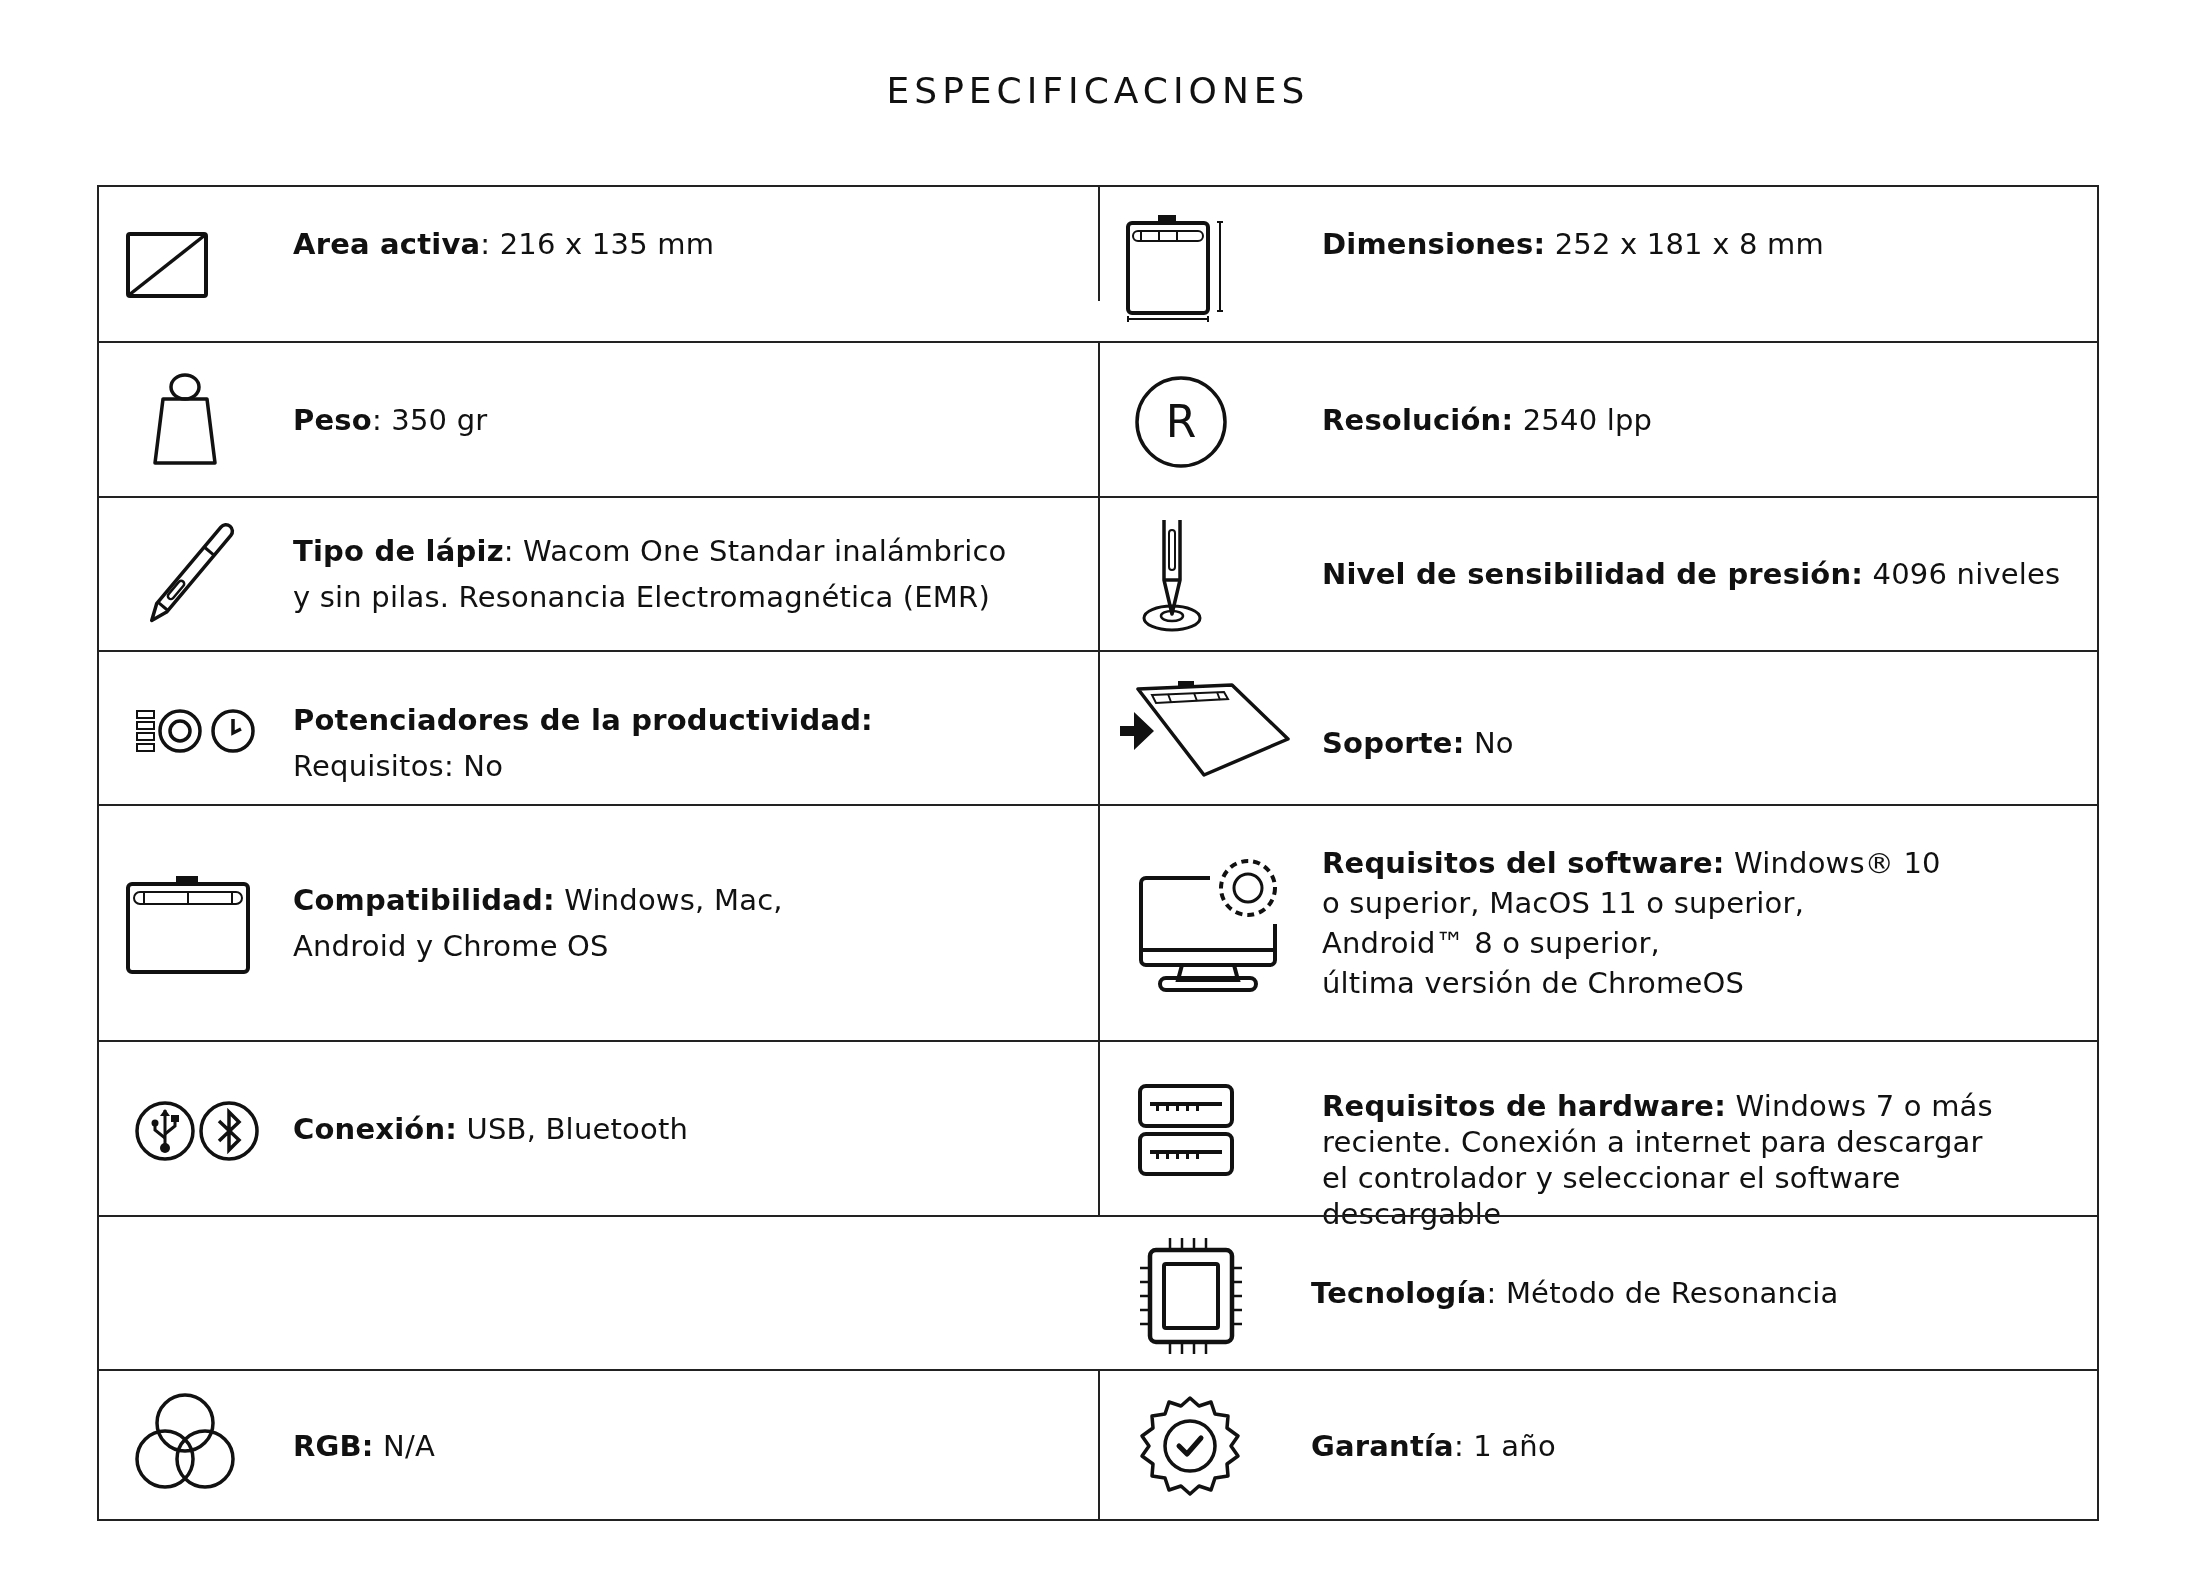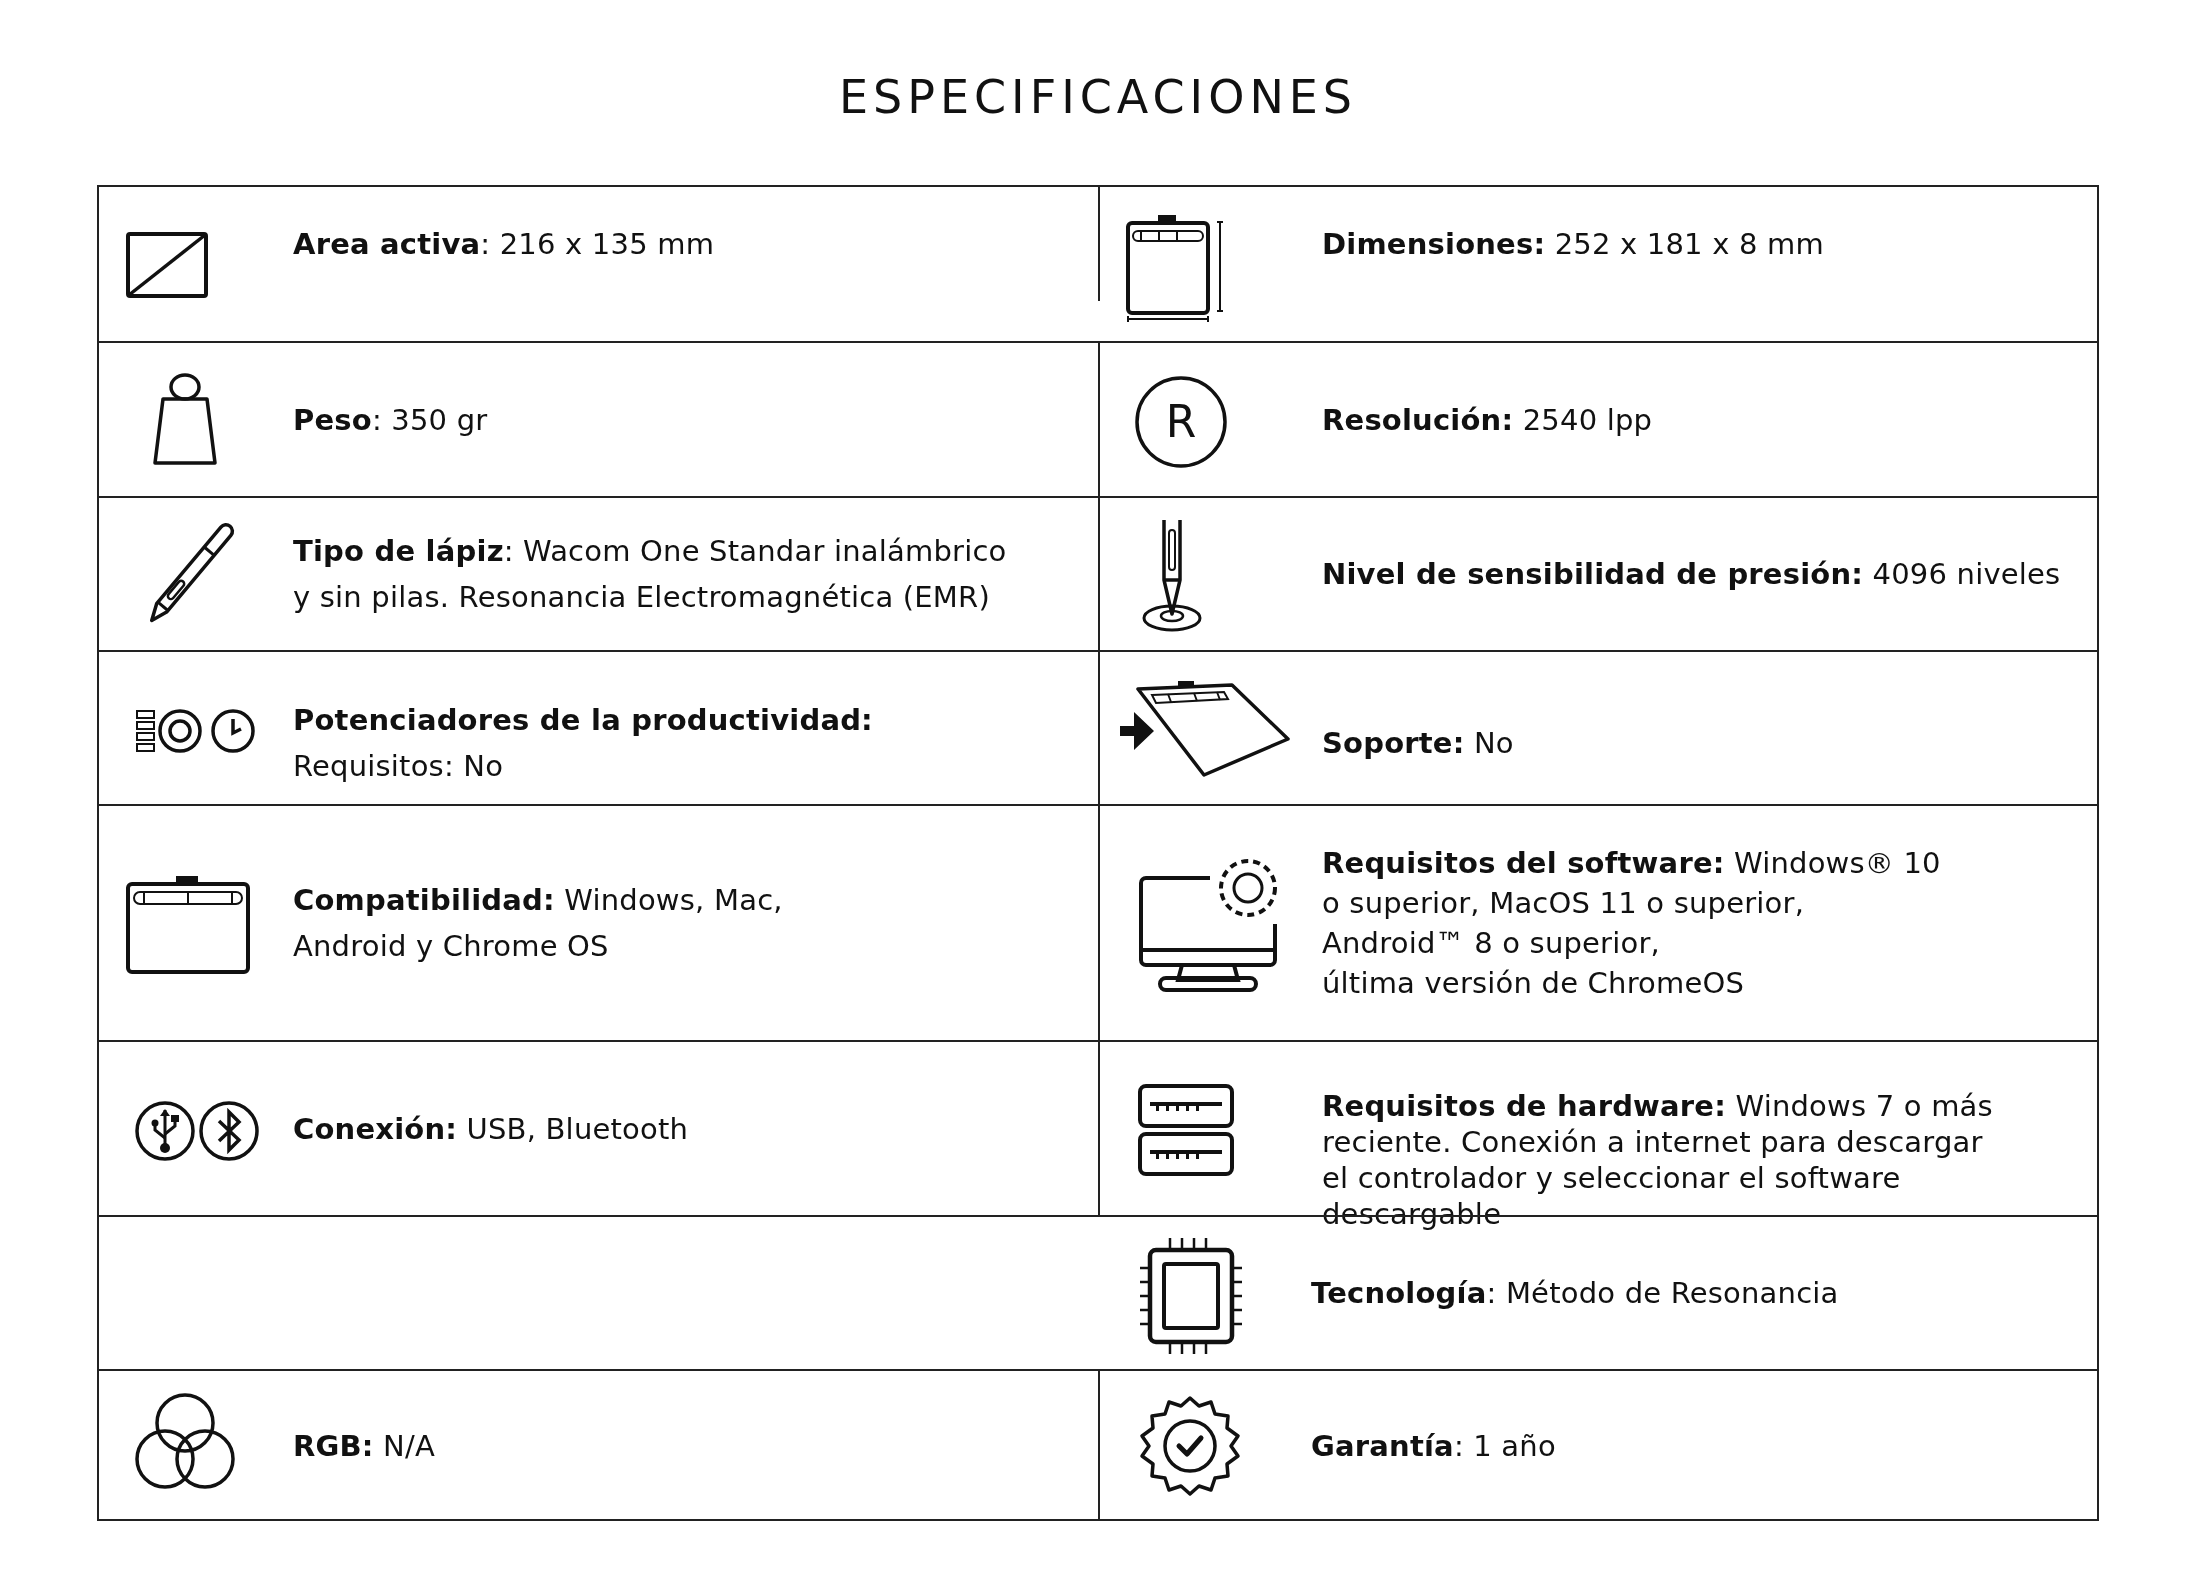--- a/index.html
+++ b/index.html
@@ -1,19 +1,19 @@
 <!DOCTYPE html>
 <html><head>
 <meta charset="utf-8">
 <style>
   html, body { margin: 0; padding: 0; background: #ffffff; }
   body { width: 2196px; height: 1585px; position: relative; overflow: hidden;
          font-family: "DejaVu Sans", sans-serif; color: #111111; }
   .title { position: absolute; left: 0; width: 2196px; top: 70px; text-align: center;
-           font-size: 46px; letter-spacing: 5px; font-weight: normal; color: #111; }
+           font-size: 36px; letter-spacing: 5px; font-weight: normal; color: #111; }
   .table { position: absolute; left: 97px; top: 185px; width: 2002px; height: 1336px;
            border: 2px solid #222; box-sizing: border-box; }
   .row { position: absolute; left: 0; width: 100%; border-top: 2px solid #222; box-sizing: border-box; }
   .row.first { border-top: none; }
   .cell { position: absolute; top: 0; height: 100%; box-sizing: border-box; }
   .cell.left { left: 0; width: 1001px; border-right: 2px solid #222; }
   .cell.right { left: 1001px; width: 999px; }
   .icon { position: absolute; }
   .icon svg { display: block; overflow: visible; }
   .text { position: absolute; top: 50%; transform: translateY(-50%); font-size: 29px;

